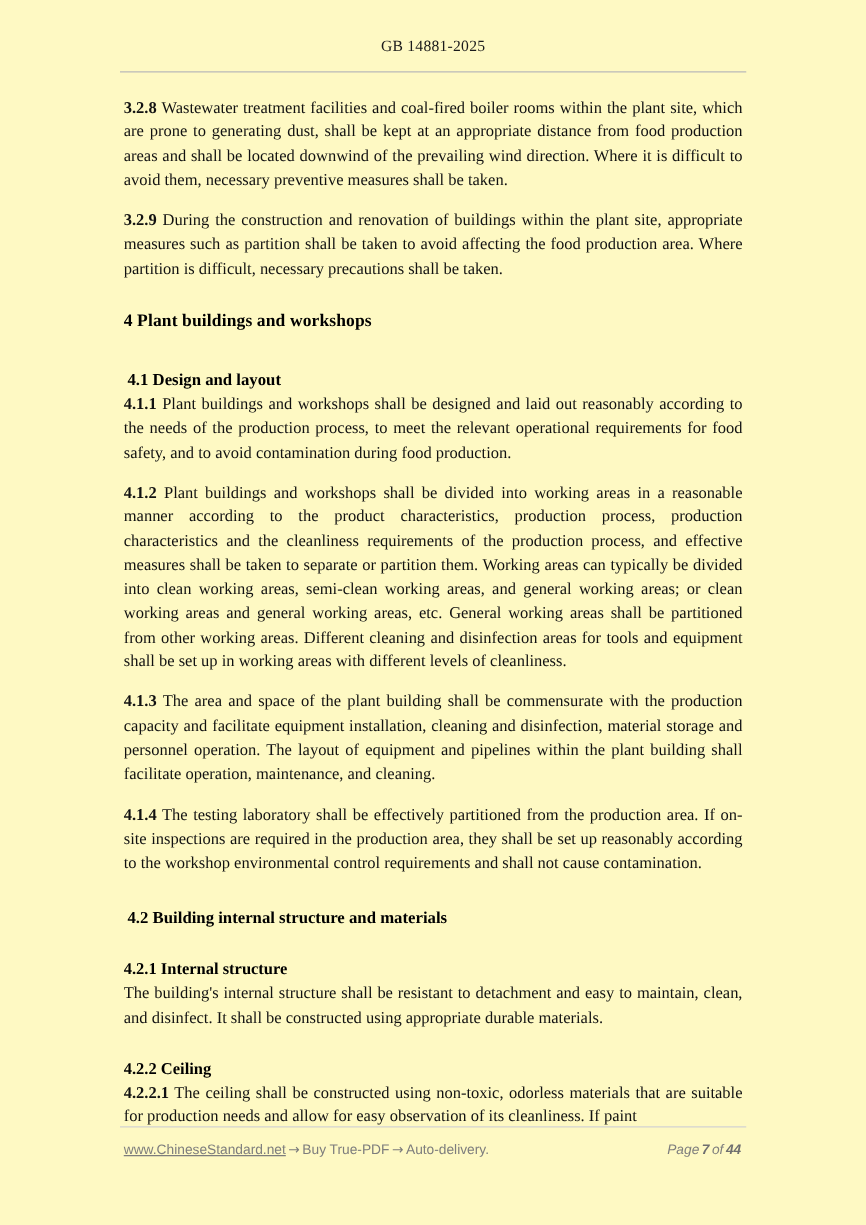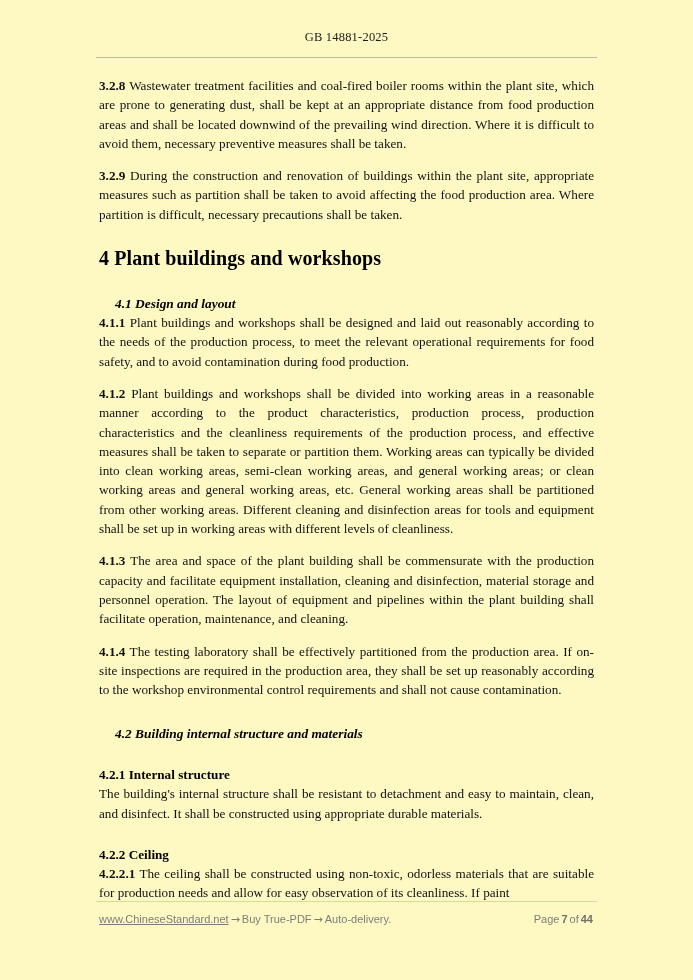--- a/index.html
+++ b/index.html
@@ -68,34 +68,33 @@
   }
   p.clause:last-child { margin-bottom: 0; }
 
   .clause-num {
     font-weight: bold;
     margin-top: 24px;
   }
 
   h1.section-title {
     margin: 23px 0 0 0;
-    font-size: 20px;
+    font-size: 14px;
     font-weight: bold;
     line-height: 22px;
     letter-spacing: 0.1px;
     color: #000000;
   }
 
   h2.subsection-title {
-    margin: 26px 0 0 16px;
+    margin: 26px 0 0 3px;
     font-size: 13.4px;
     font-weight: bold;
     line-height: 18px;
     color: #000000;
-    font-style: italic;
   }
 
   h3.subsub-title {
     margin: 23px 0 0 0;
     font-size: 13.2px;
     font-weight: bold;
     line-height: 18px;
     color: #000000;
   }
 
@@ -129,20 +128,21 @@
     text-decoration: underline;
     color: #7d7d7d;
   }
   .footer-arrow {
     padding: 0 2px;
     font-family: "DejaVu Sans", sans-serif;
   }
   .footer-right {
     white-space: nowrap;
     padding-right: 1px;
+    font-style: italic;
   }
   .footer-right .pg-num {
     font-weight: bold;
     color: #6f6f6f;
     padding: 0 2px;
   }
 </style>
 </head>
 <body>
 

